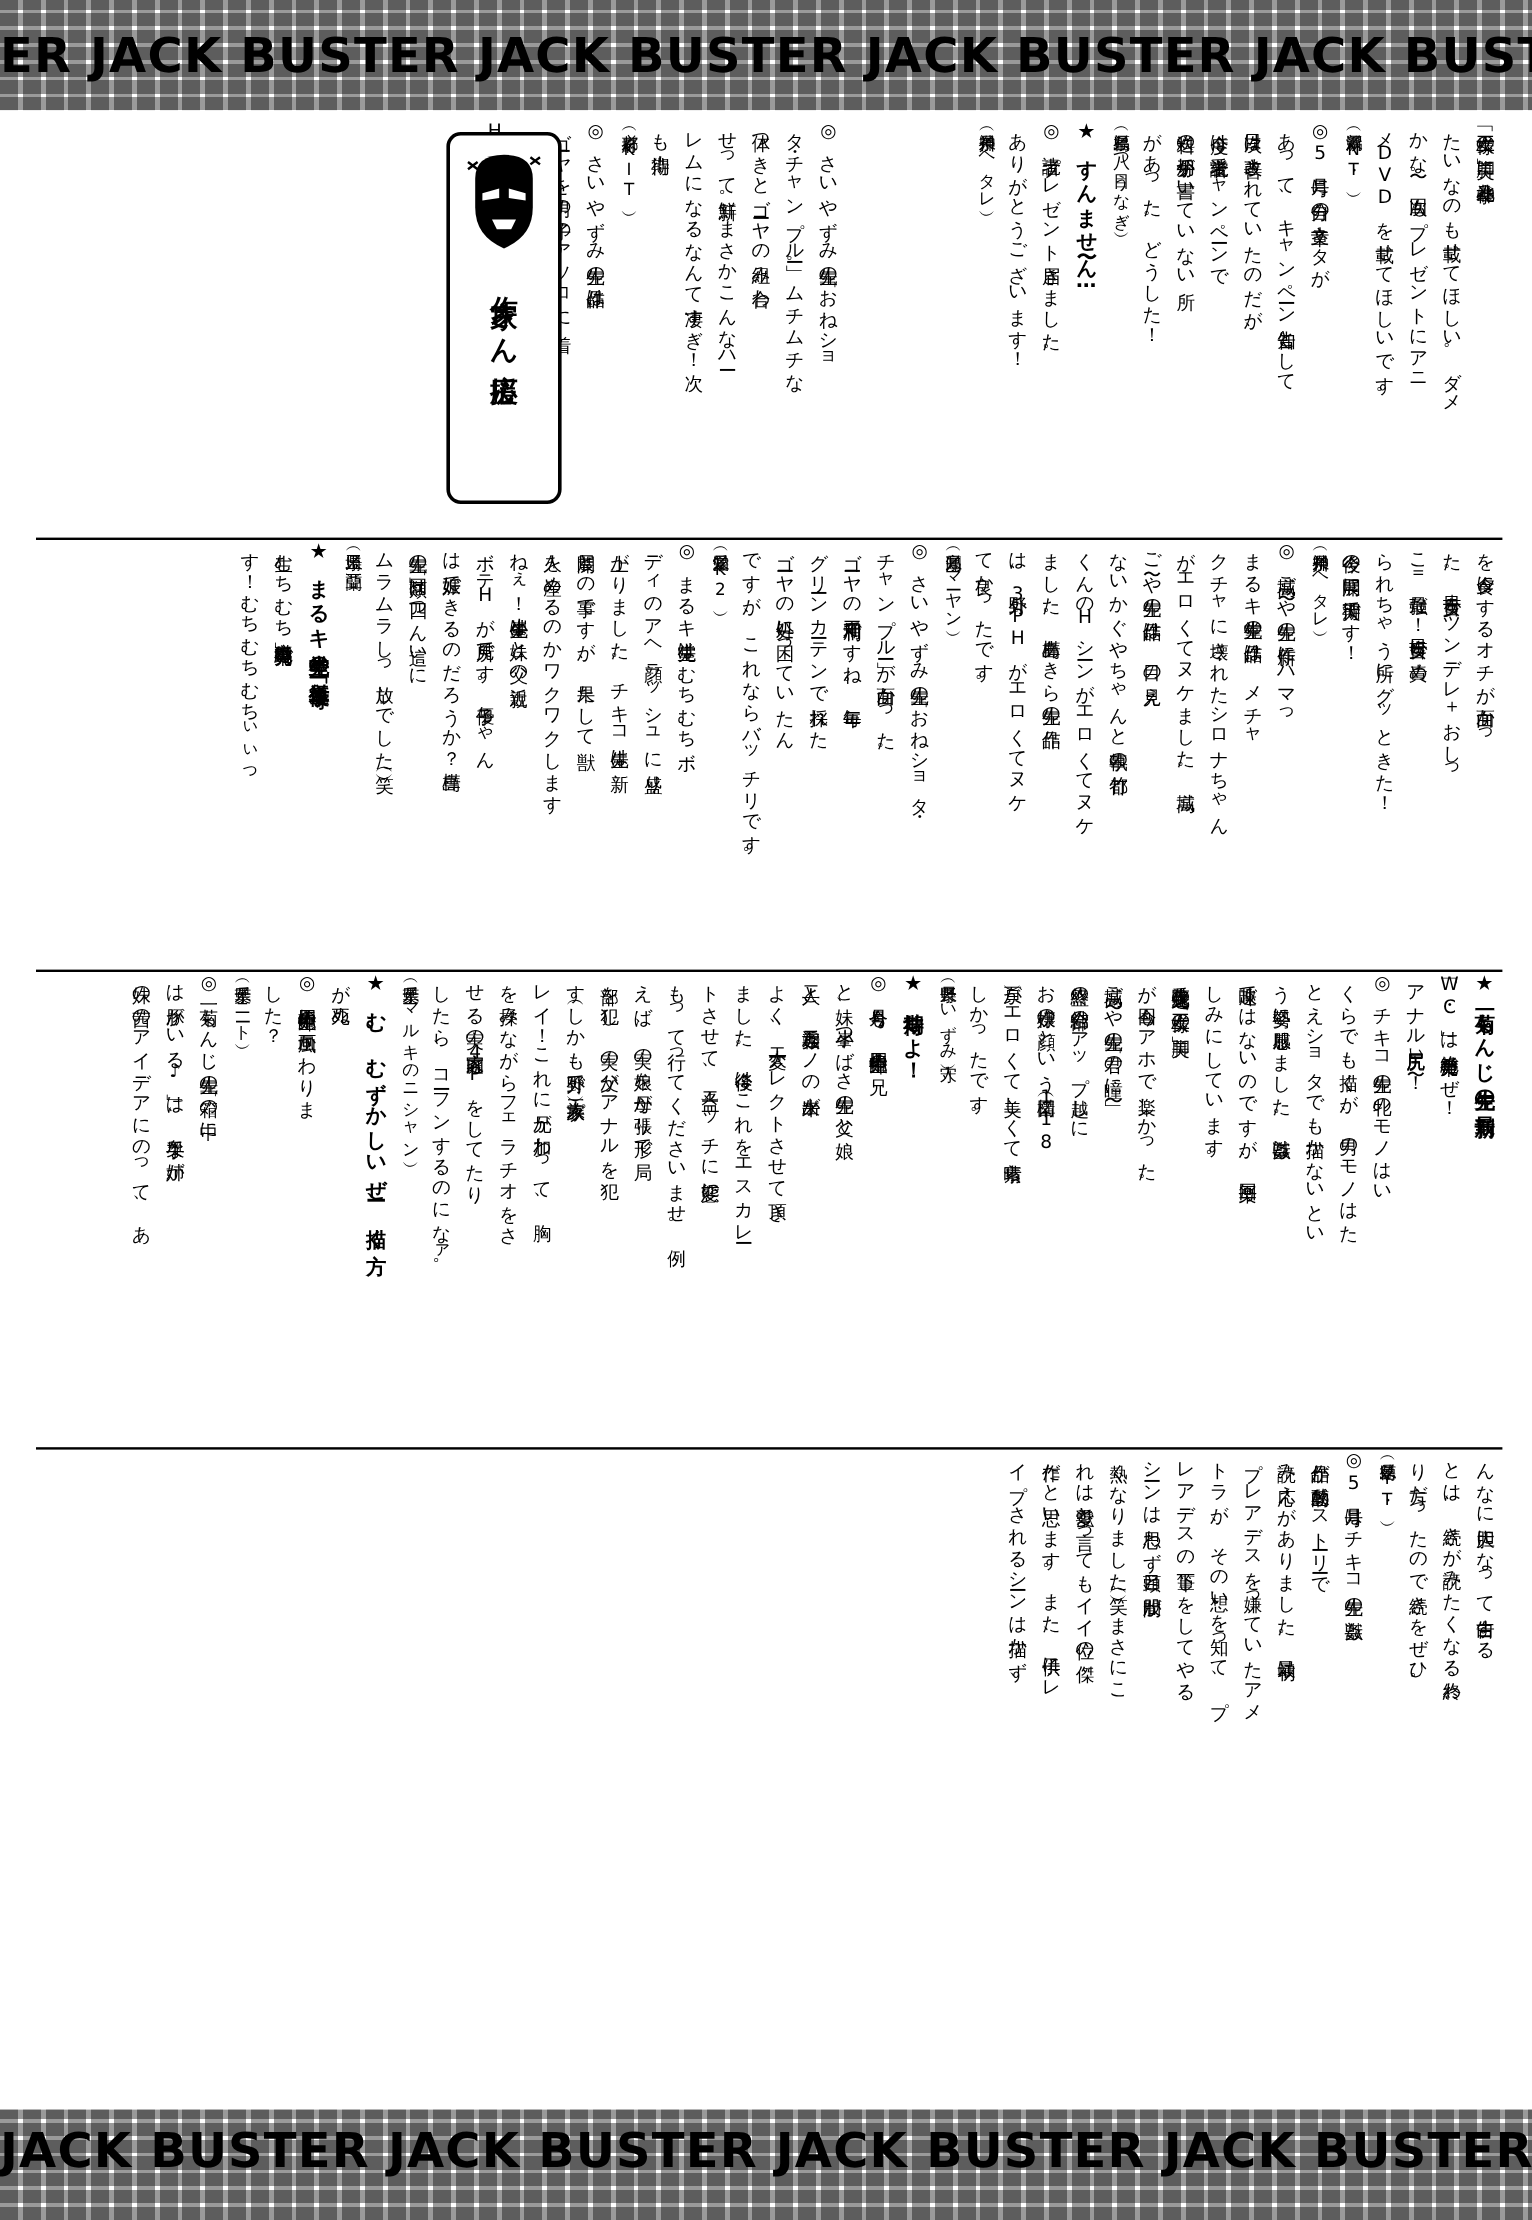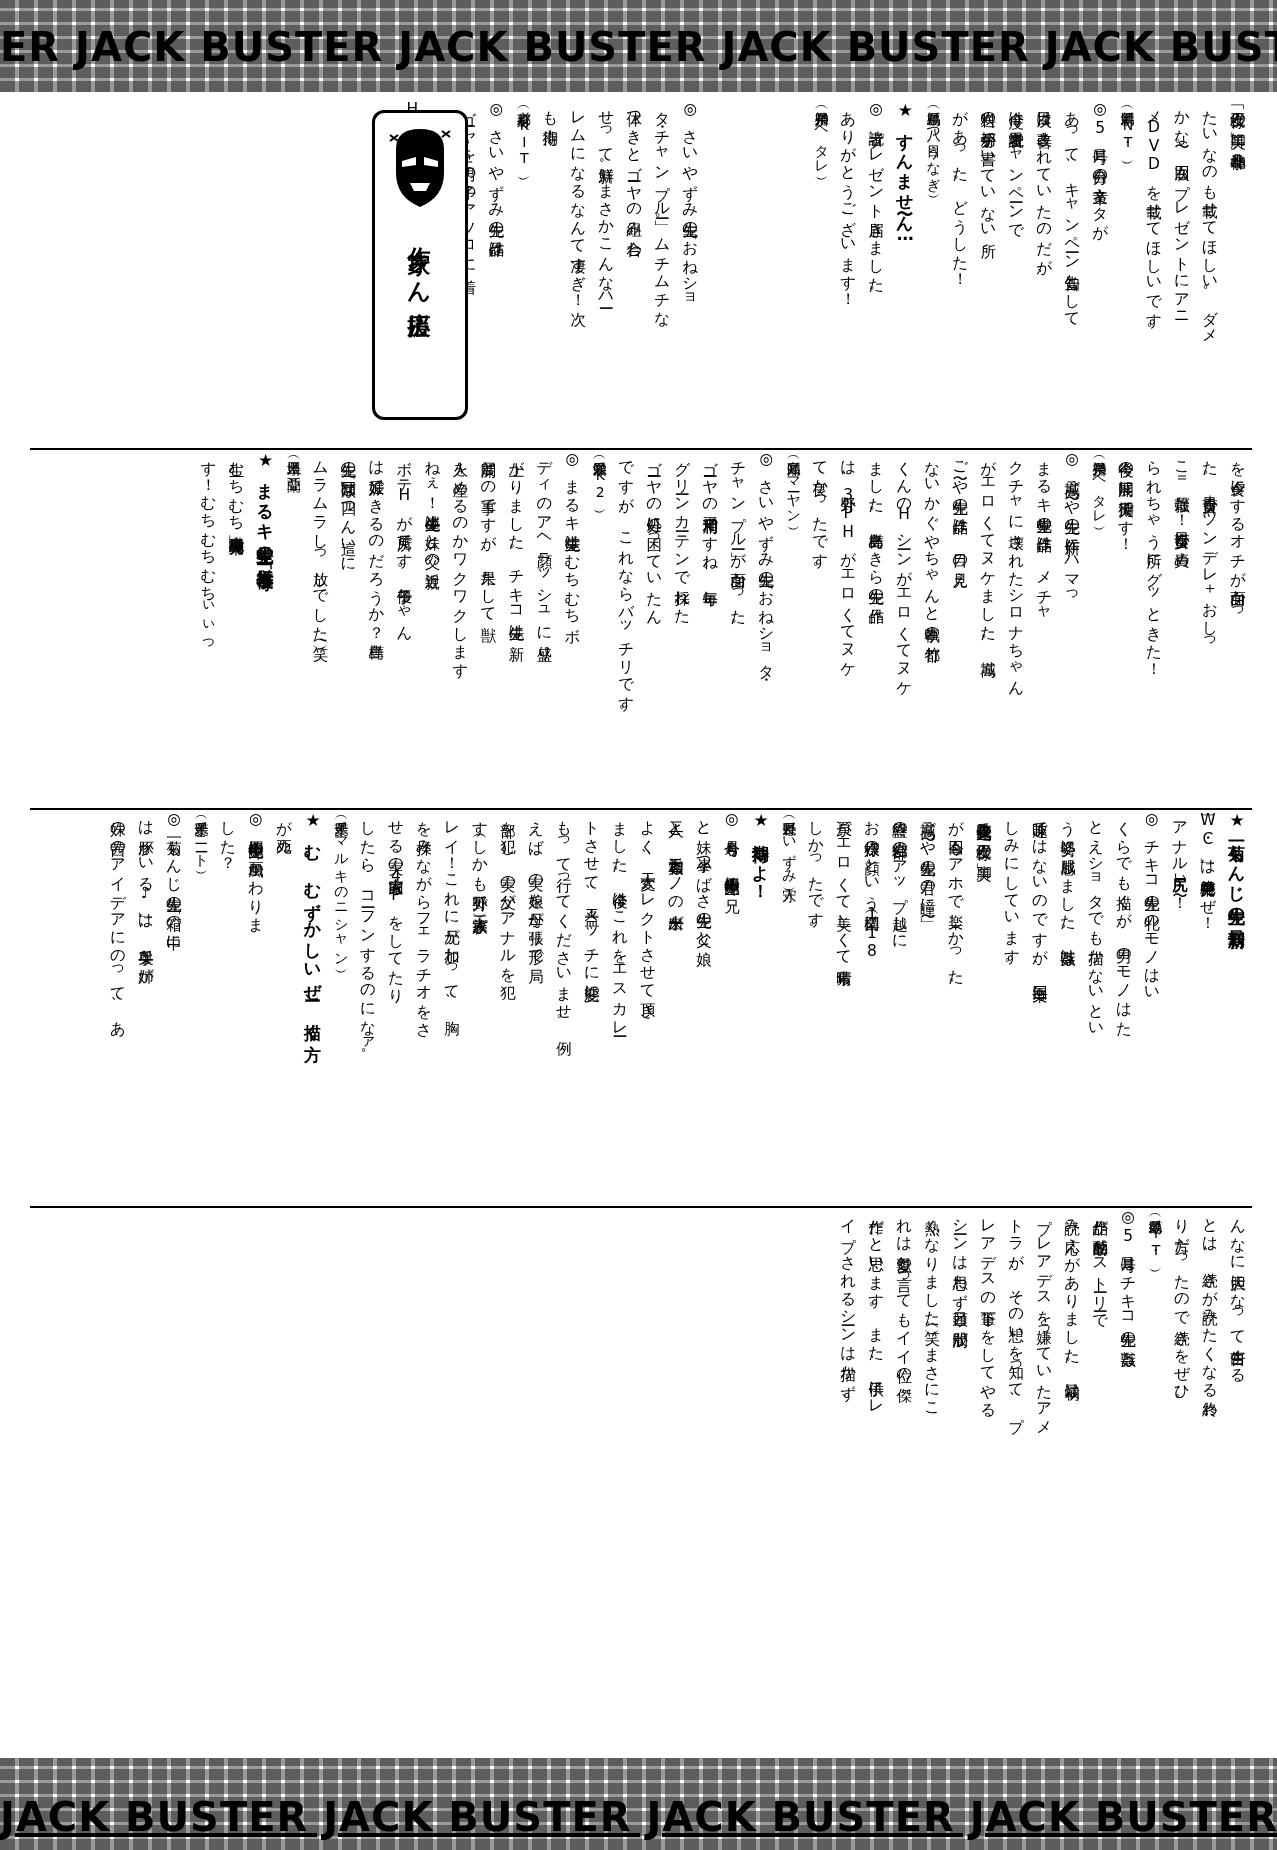--- a/index.html
+++ b/index.html
@@ -35,21 +35,21 @@
     width: 1277px;
     text-align: center;
     font-family: "DejaVu Sans", sans-serif;
     font-weight: bold;
     font-size: 40px;
     letter-spacing: 1px;
     color: #000;
     white-space: nowrap;
   }
   .banner-top .banner-text { top: 24px; }
-  .banner-bottom .banner-text { top: 36px; text-decoration: underline; }
+  .banner-bottom .banner-text { top: 12px; }
 
   
   .page-body {
     position: absolute;
     top: 92px;
     left: 0;
     width: 1277px;
     height: 1666px;
     background: #fff;
   }

